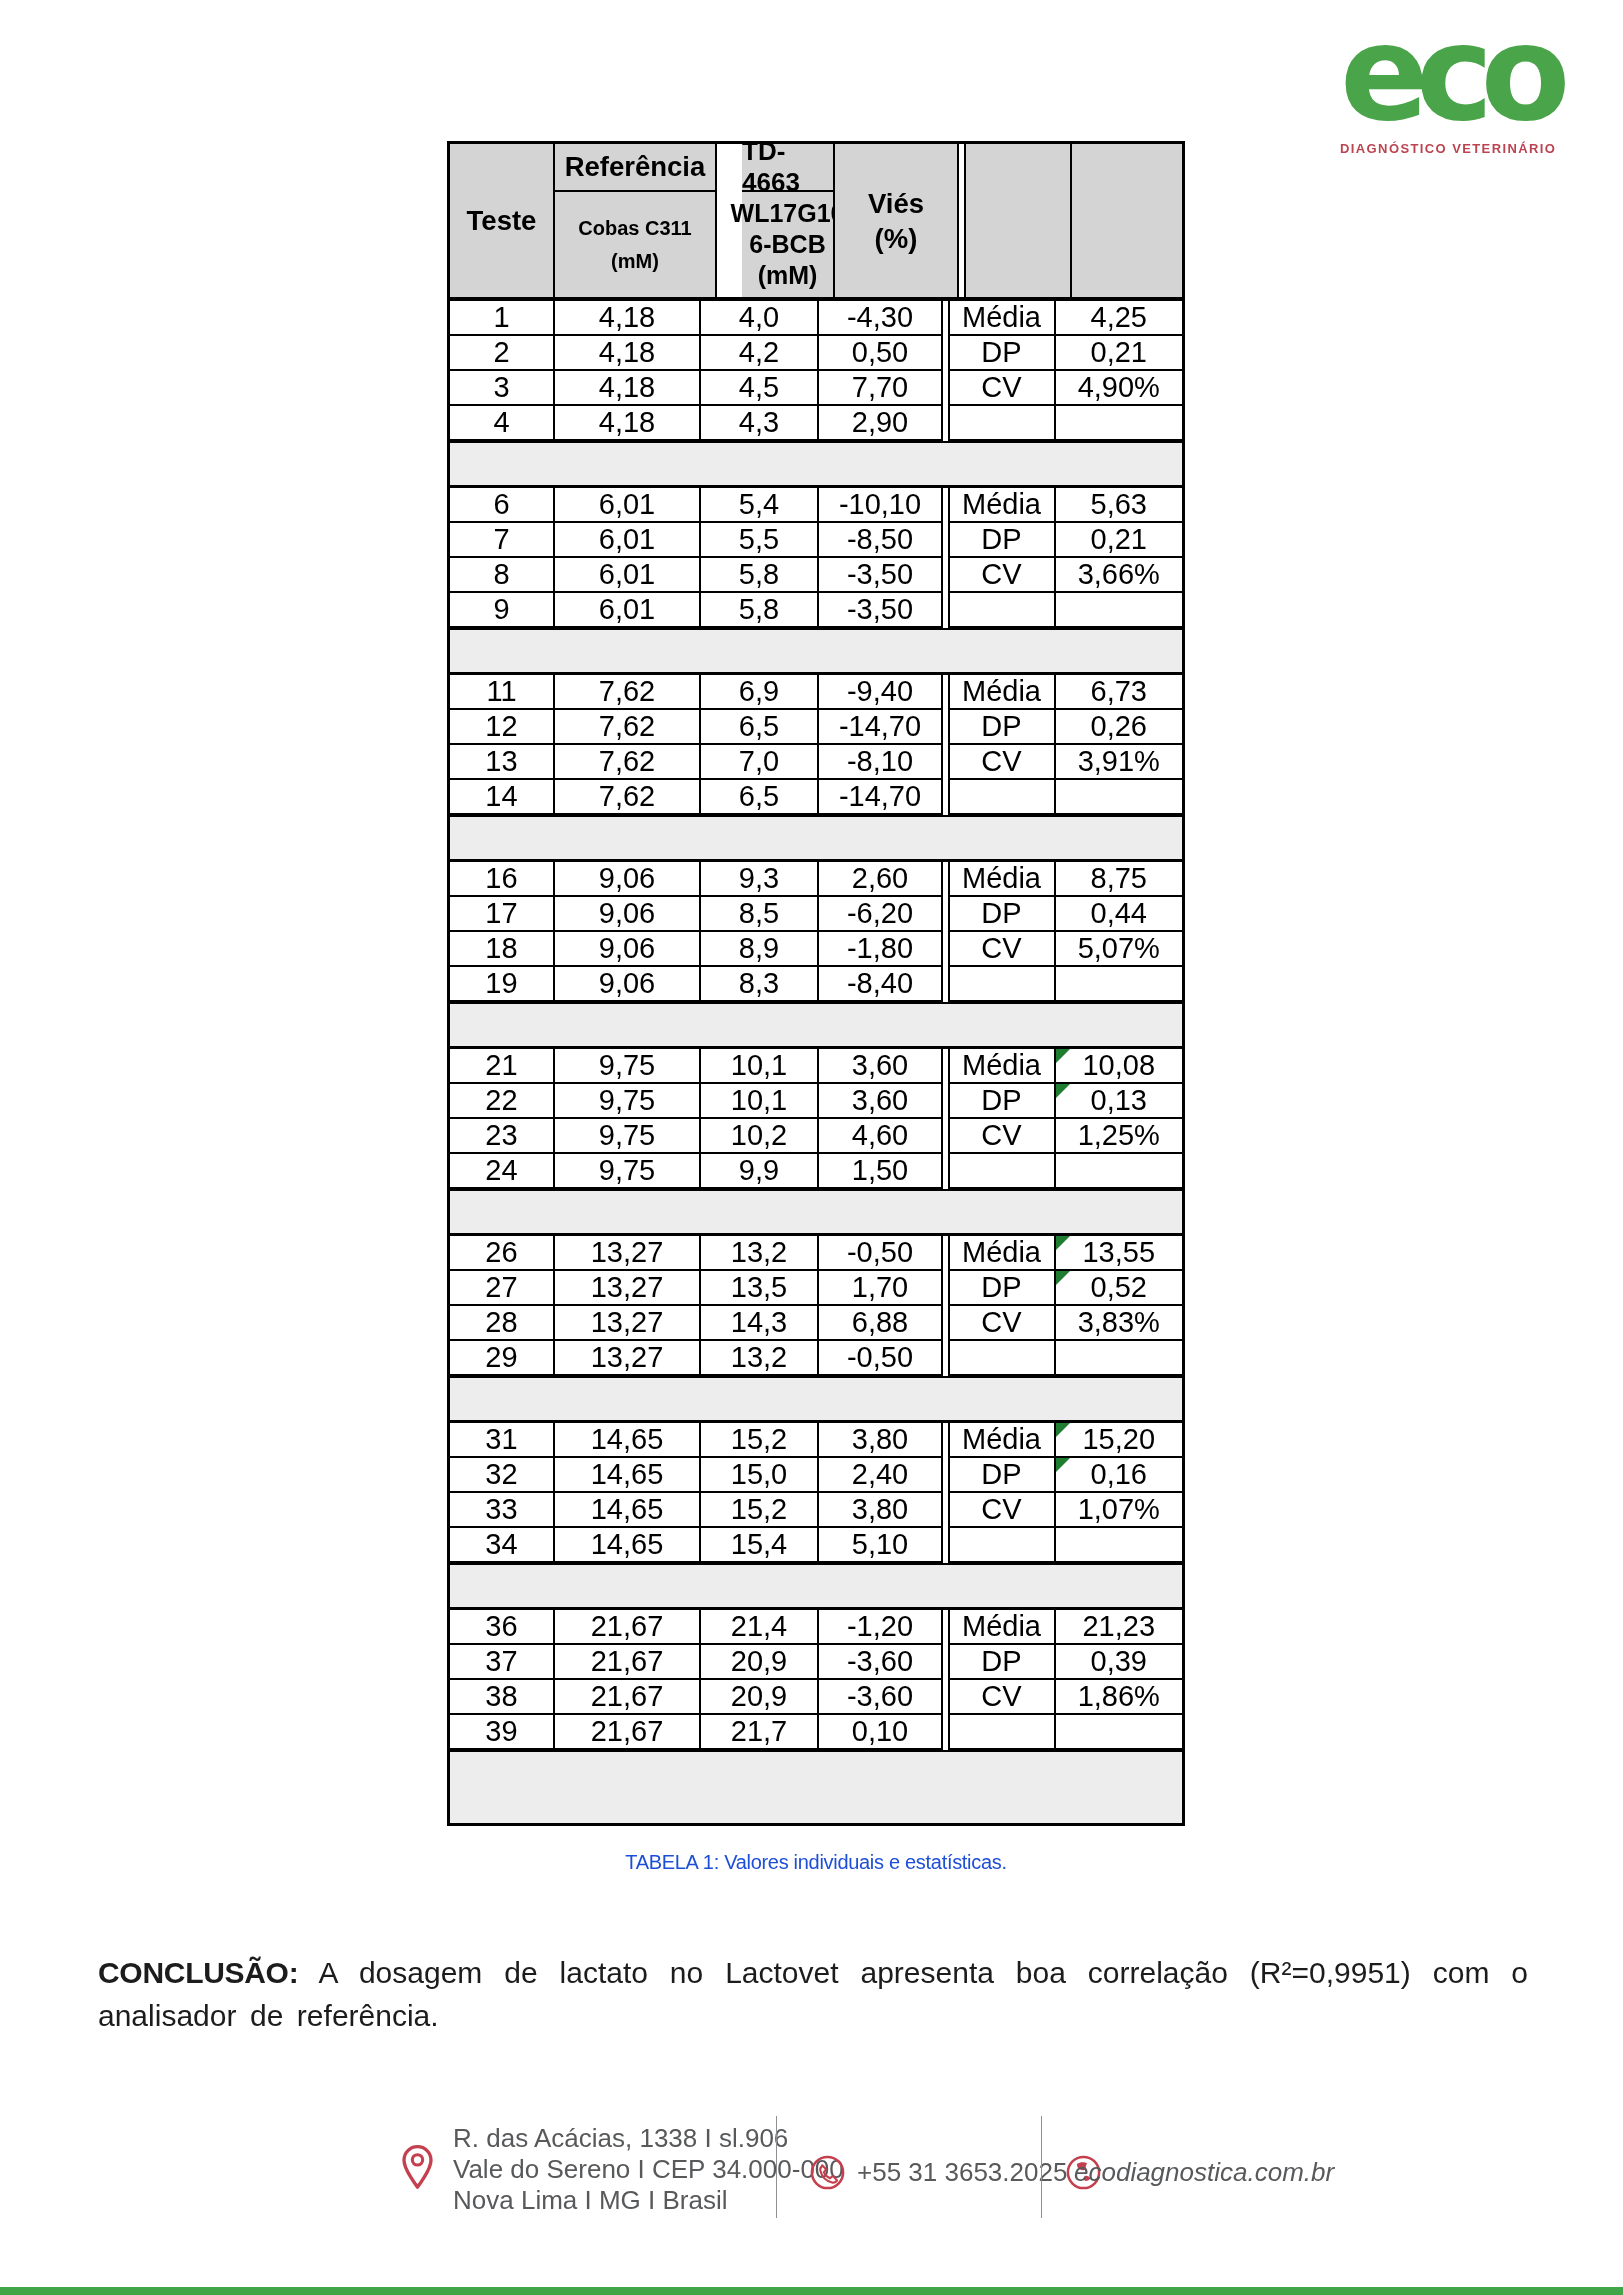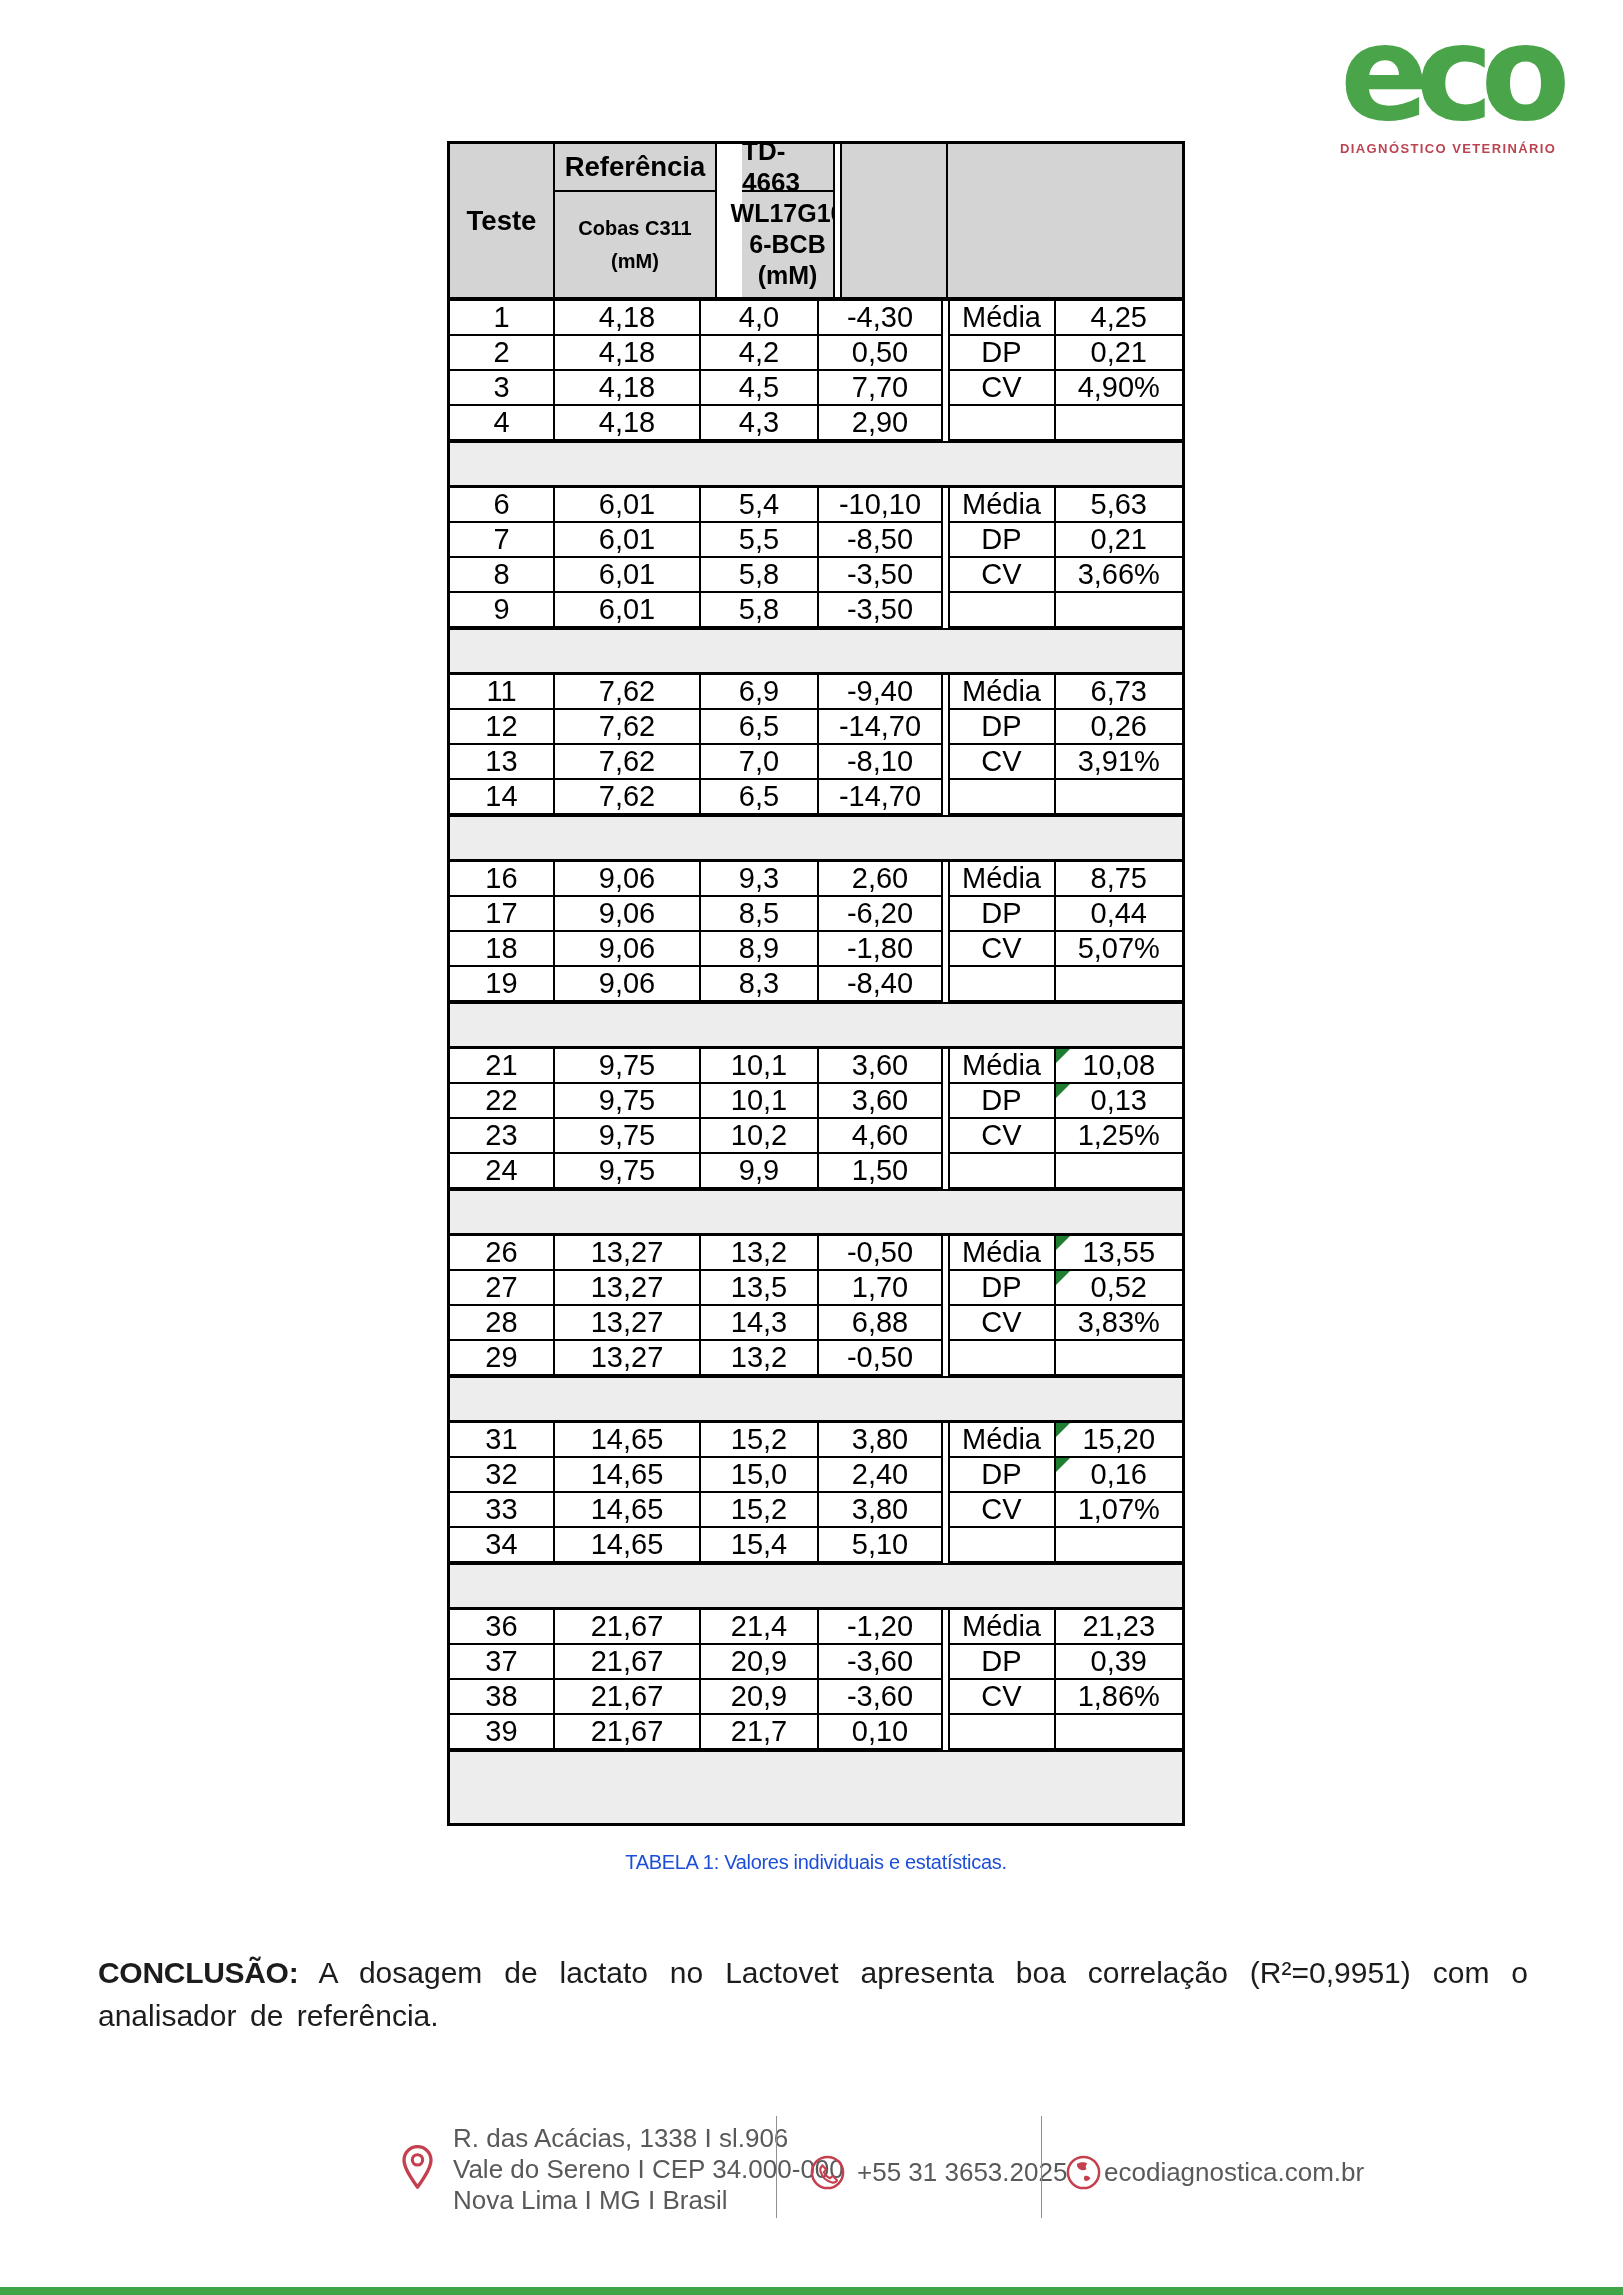--- a/index.html
+++ b/index.html
@@ -87,21 +87,21 @@
   .addr{
     position:absolute;left:453px;top:2123px;font-size:26px;line-height:31px;white-space:nowrap;
   }
   .pin-icon{position:absolute;left:400px;top:2144px;}
   .fdiv{position:absolute;width:1.3px;height:102px;background:#8f9093;top:2116px;}
   .fdiv1{left:776px;}
   .fdiv2{left:1041px;}
   .phone-icon{position:absolute;left:809px;top:2154px;}
   .phone-num{position:absolute;left:857px;top:2157px;font-size:26px;line-height:31px;white-space:nowrap;}
   .globe-icon{position:absolute;left:1065px;top:2154px;}
-  .site{position:absolute;left:1104px;top:2157px;font-size:26px;line-height:31px;white-space:nowrap;}
+  .site{position:absolute;left:1074px;top:2157px;font-size:26px;line-height:31px;white-space:nowrap;font-style:italic;}
 
   .bottombar{position:absolute;left:0;bottom:0;width:100%;height:7.9px;background:#3fa546;}
 </style>
 </head>
 <body>
 
 <div class="logo">
   <div class="logo-word">eco</div>
   <div class="logo-tag">DIAGNÓSTICO VETERINÁRIO</div>
 </div>
@@ -116,20 +116,24 @@
         <span>(mM)</span>
       </div>
     </div>
     <div class="hcol hcol-td">
       <div class="h-sub-top">TD-4663</div>
       <div class="h-sub-bot">
         <span>WL17G10</span>
         <span>6-BCB</span>
         <span>(mM)</span>
       </div>
+    </div>
+    <div class="hcell h-bias">
+      <span>Viés</span>
+      <span>(%)</span>
     </div>
     <div class="h-gap"></div>
     <div class="hcell h-slabel"></div>
     <div class="hcell h-svalue"></div>
   </div>
   <div>
       <div class="trow">
         <div class="cell c-test">
           <span>1</span>
         </div>

